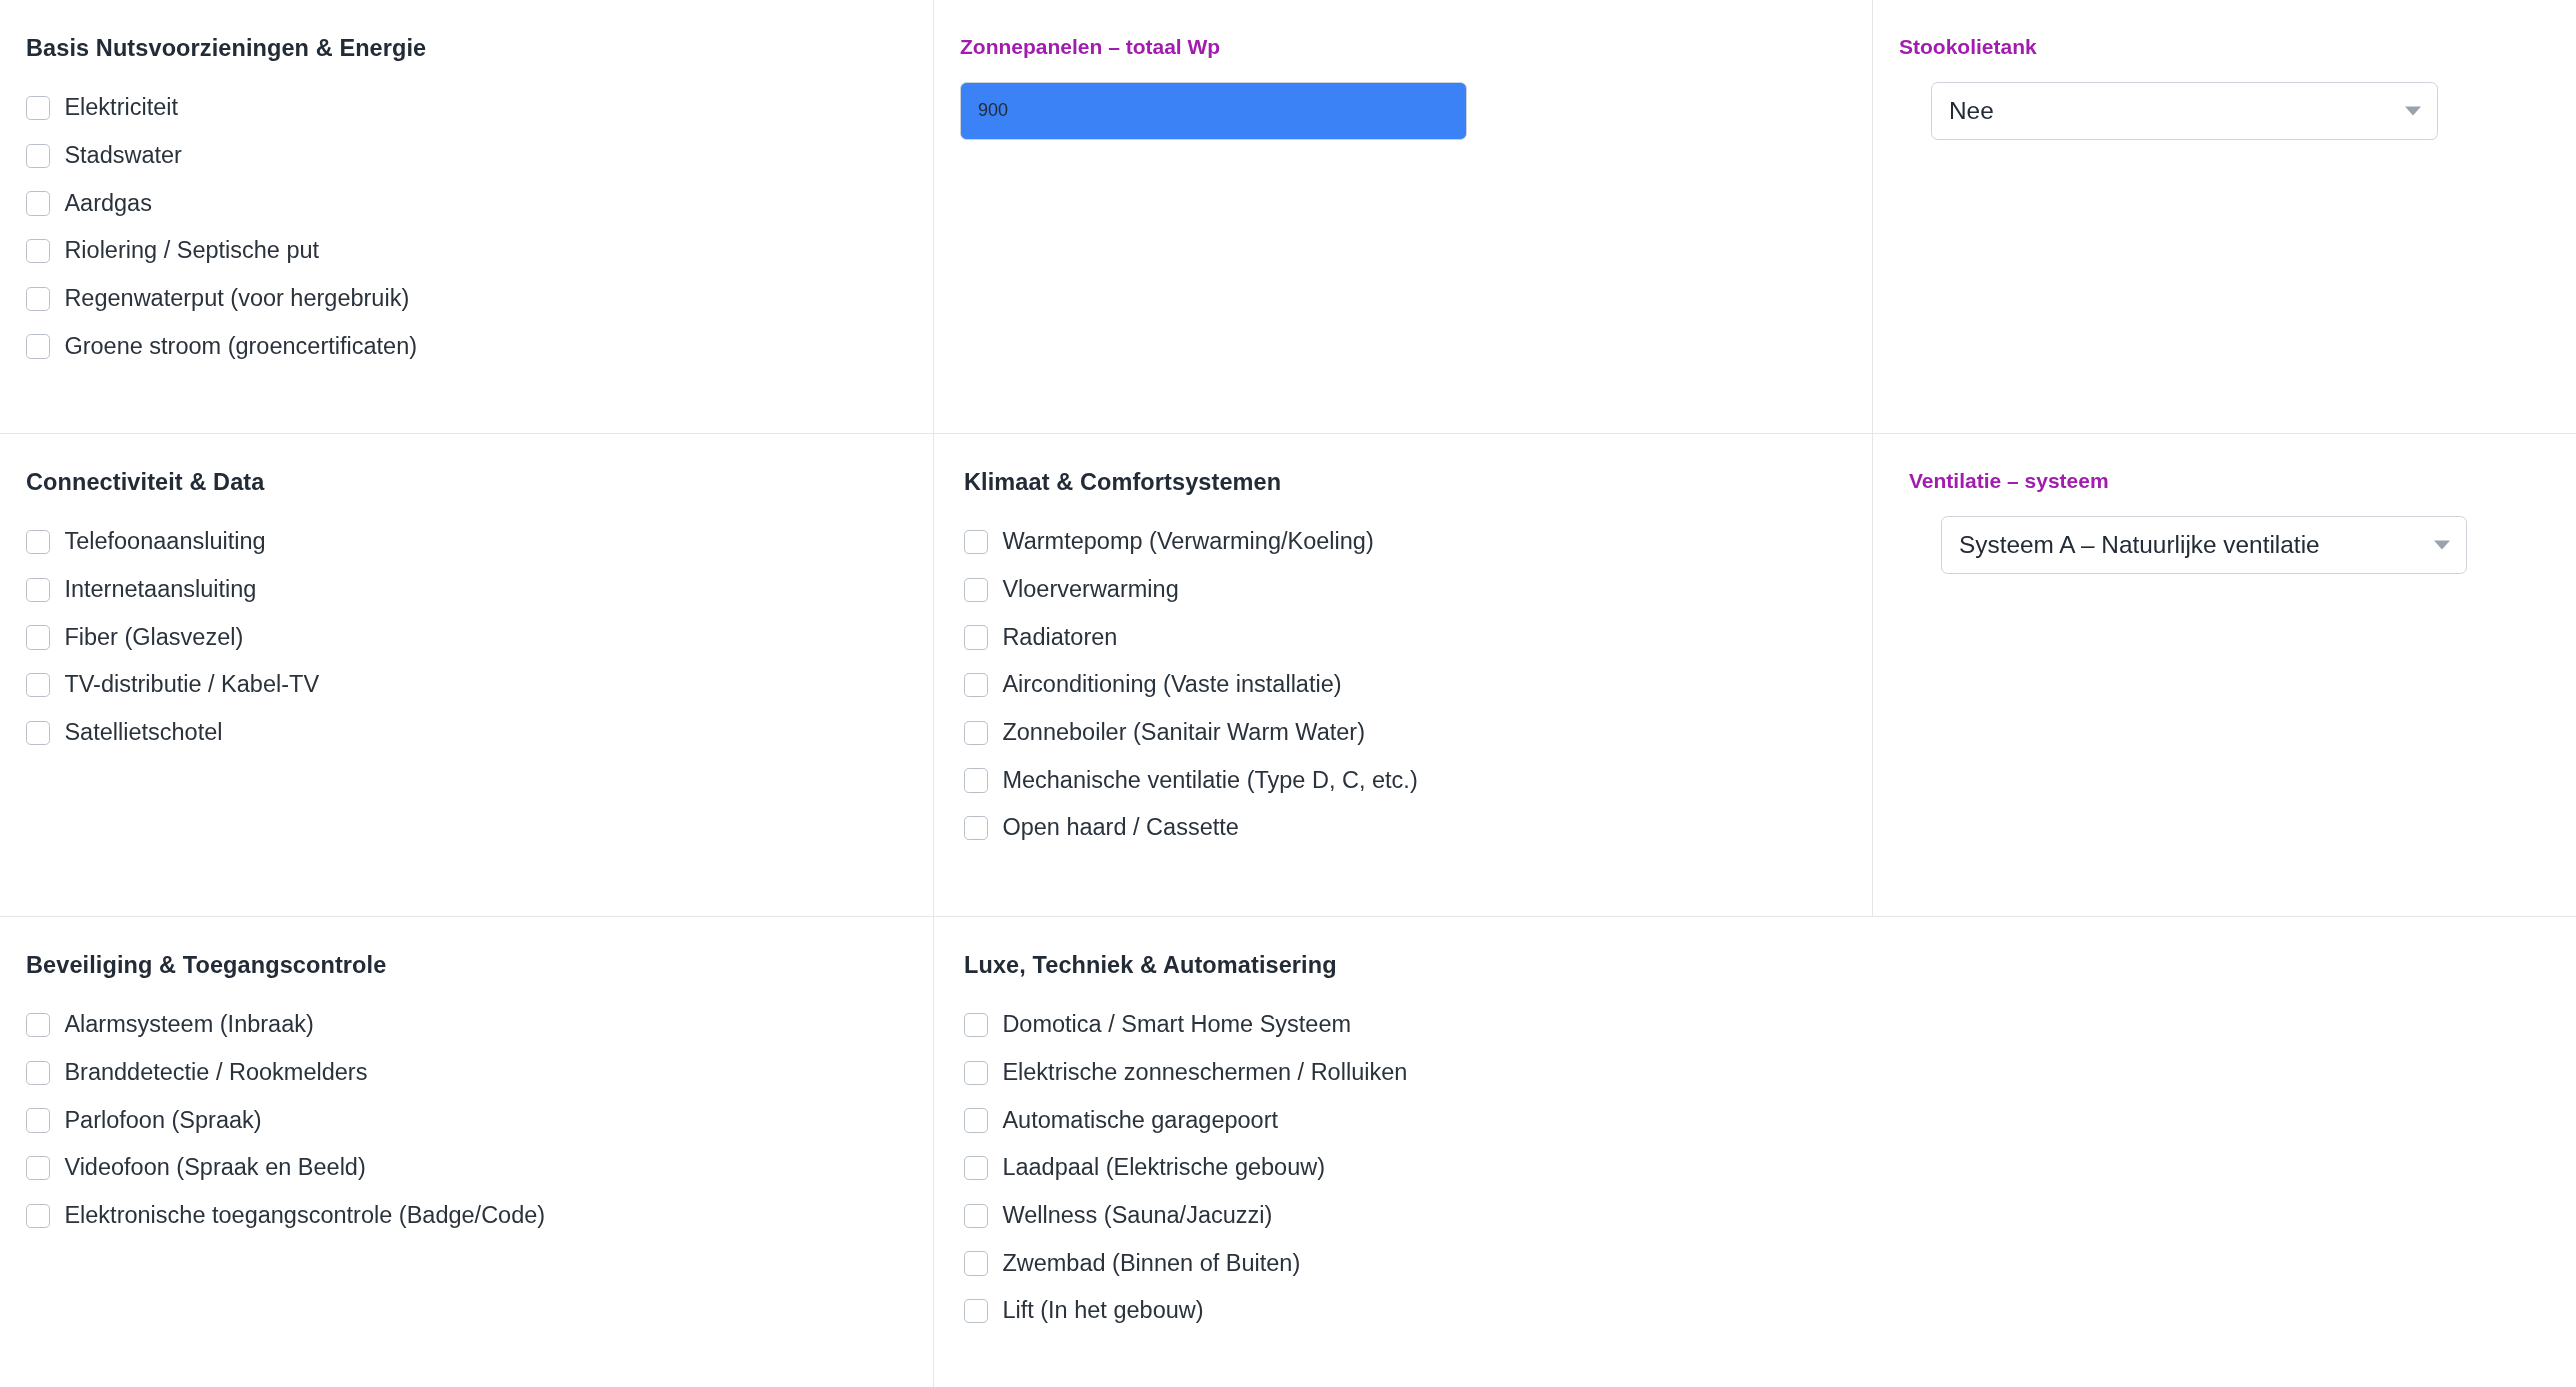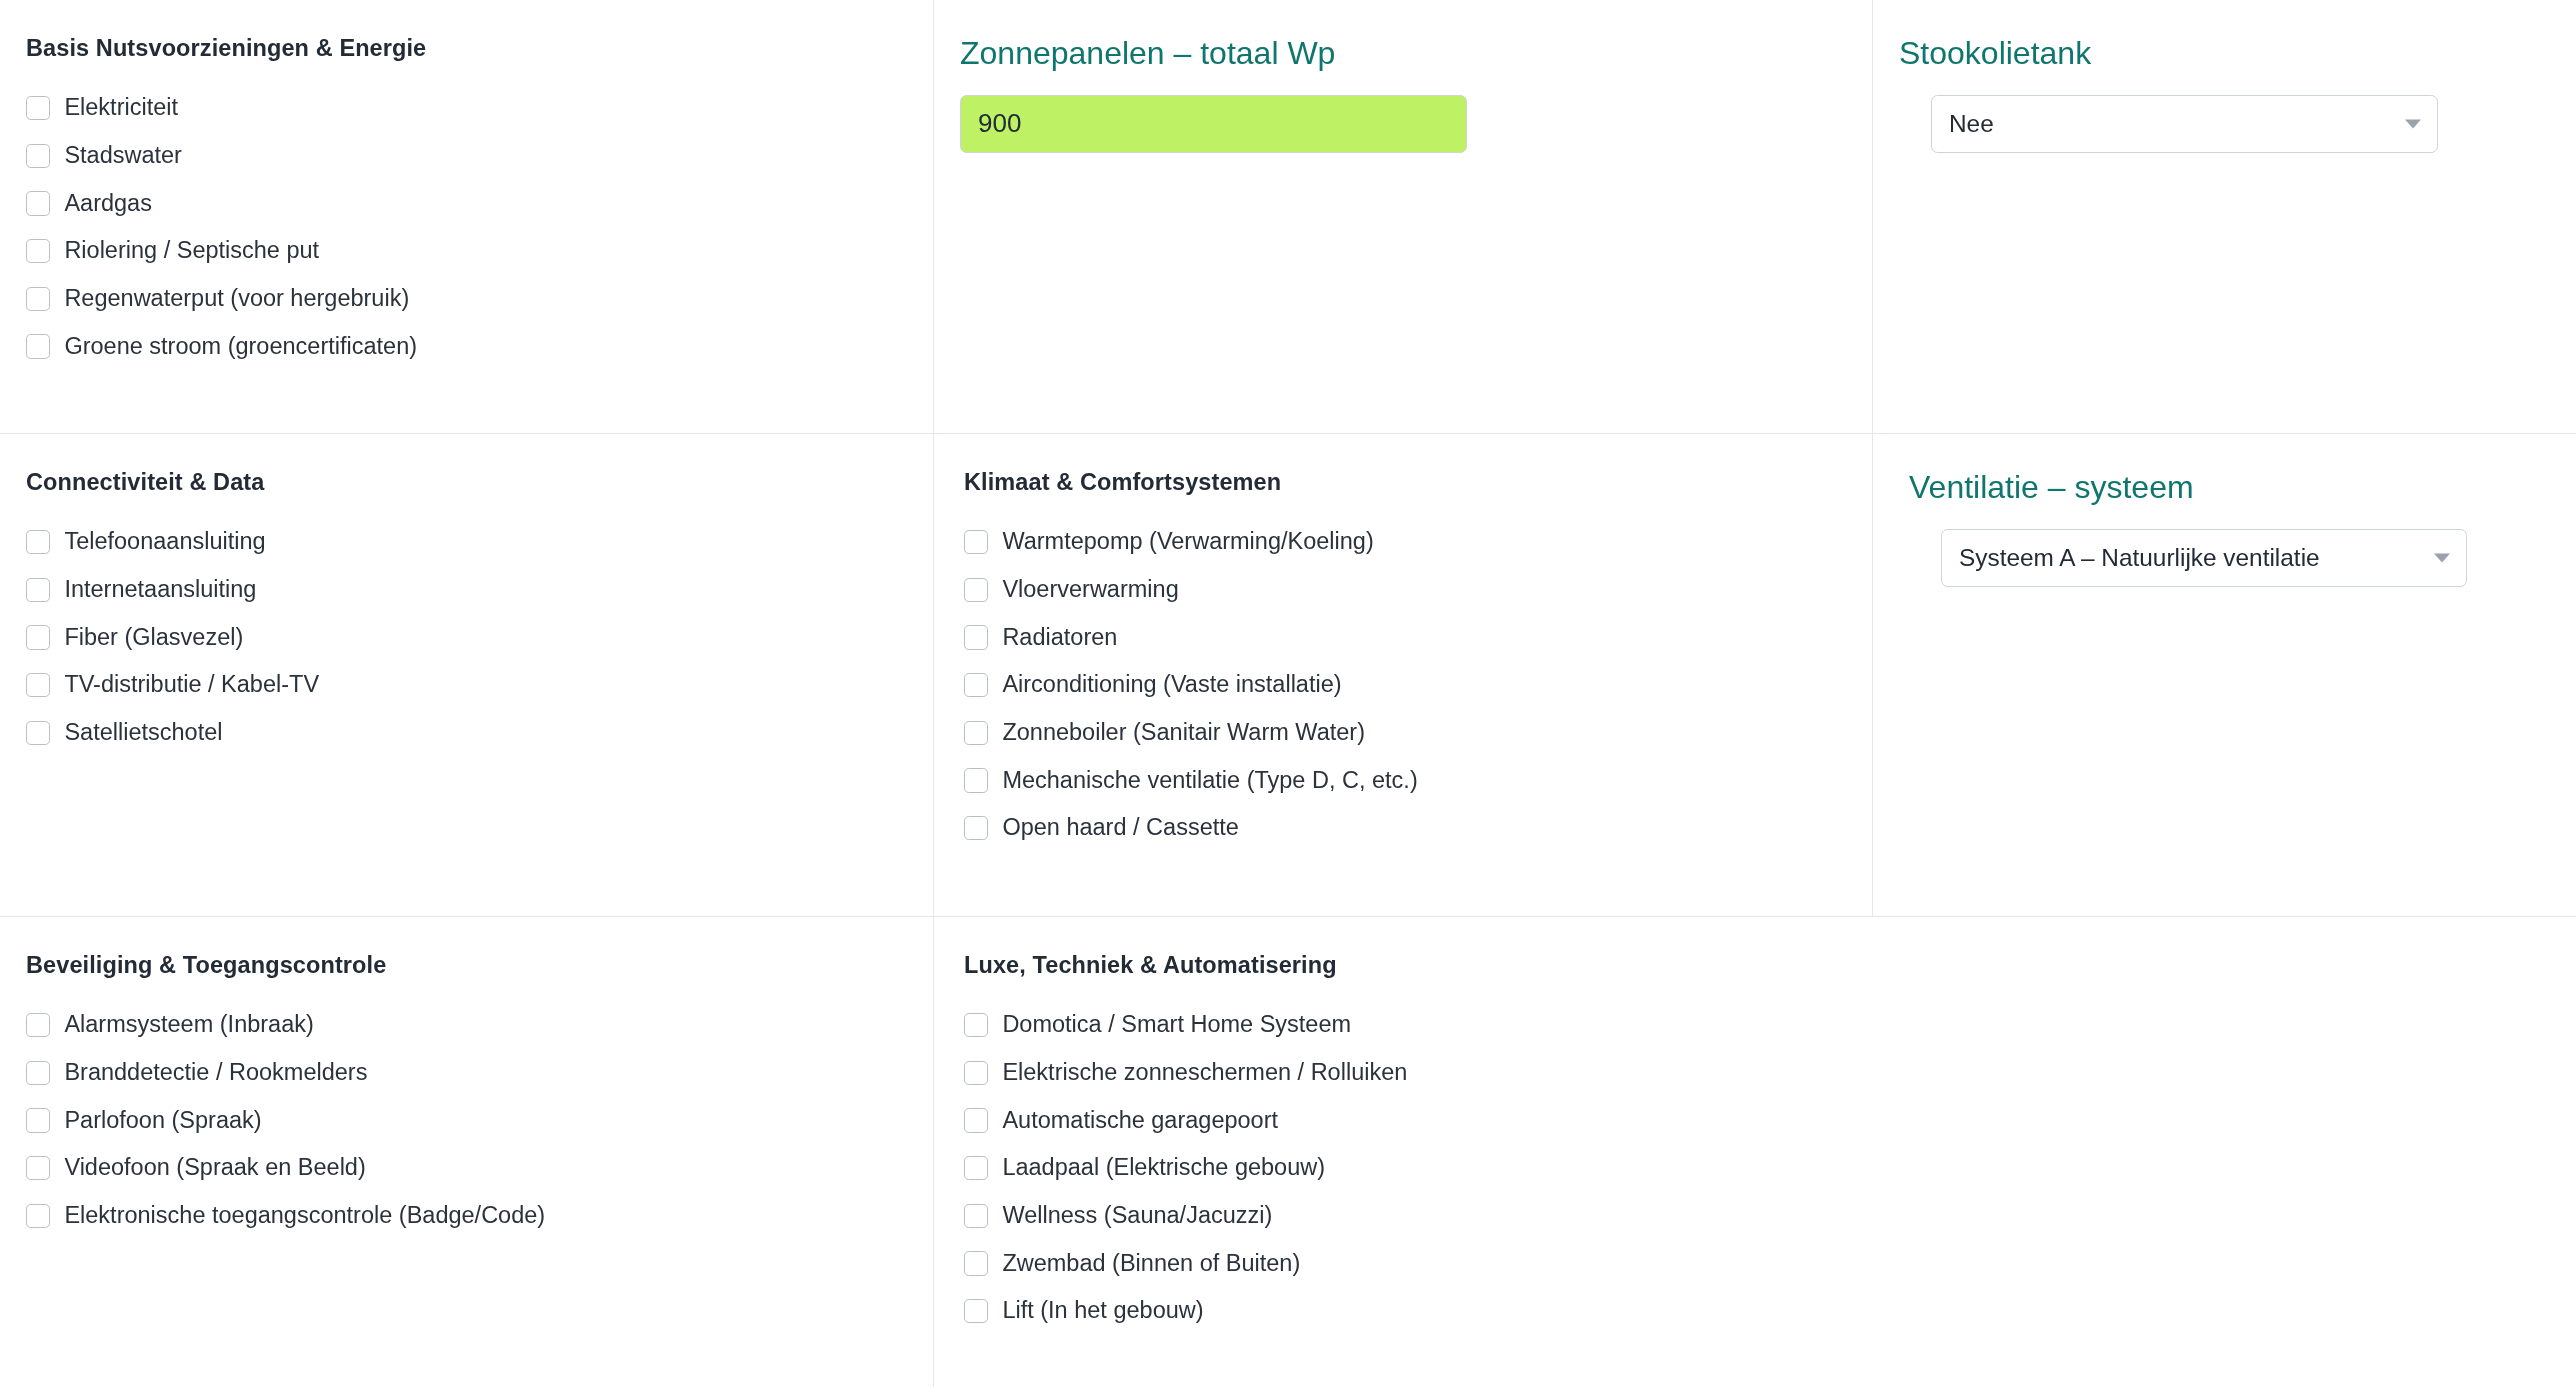--- a/index.html
+++ b/index.html
@@ -55,23 +55,23 @@
   .section-title {
     font-size: 23.5px;
     font-weight: 600;
     color: #222b36;
     letter-spacing: 0.1px;
     margin: 0 0 24.4px 0;
     line-height: 1.2;
   }
 
   .field-label {
-    font-size: 32px;
-    font-weight: 400;
-    color: #0f766e;
+    font-size: 21px;
+    font-weight: 700;
+    color: #a21caf;
     margin: 0 0 22.5px 0;
     line-height: 1.2;
   }
 
   
   .check-list {
     display: flex;
     flex-direction: column;
     gap: 4.7px;
   }
@@ -96,23 +96,23 @@
     color: #2a323c;
     white-space: nowrap;
   }
 
   
   .text-input {
     width: 507px;
     height: 58px;
     border: 0.9px solid #ced3da;
     border-radius: 6.6px;
-    background: #bef264;
+    background: #3b82f6;
     font-family: "Liberation Sans", sans-serif;
-    font-size: 26px;
+    font-size: 18px;
     color: #222b36;
     padding: 0 17px;
     outline: none;
   }
 
   
   .select-wrap {
     position: relative;
     display: inline-block;
     margin-left: 32px;

